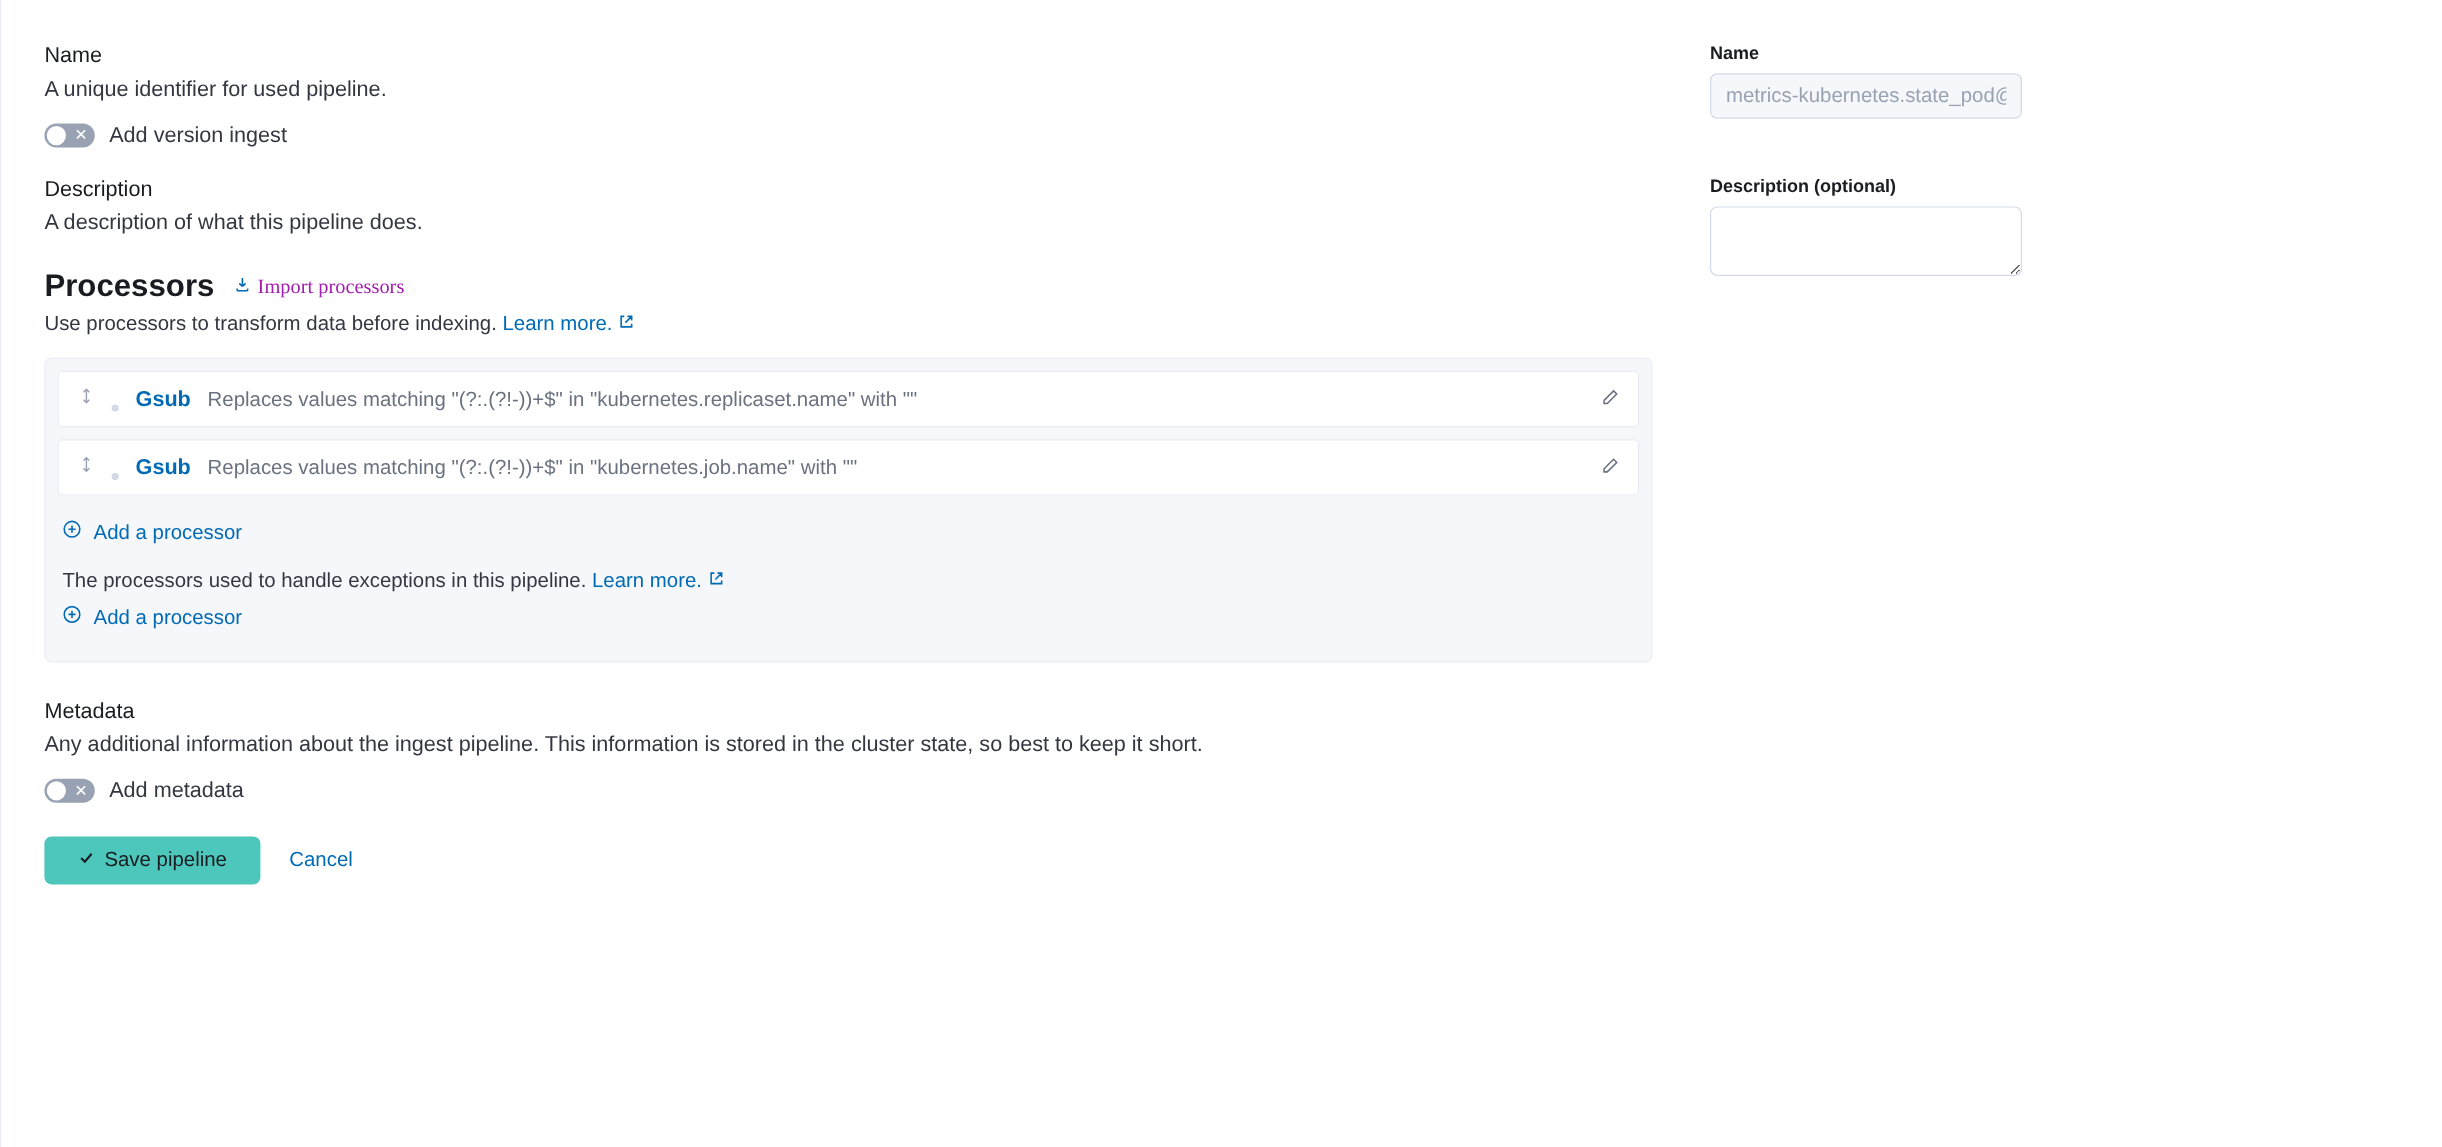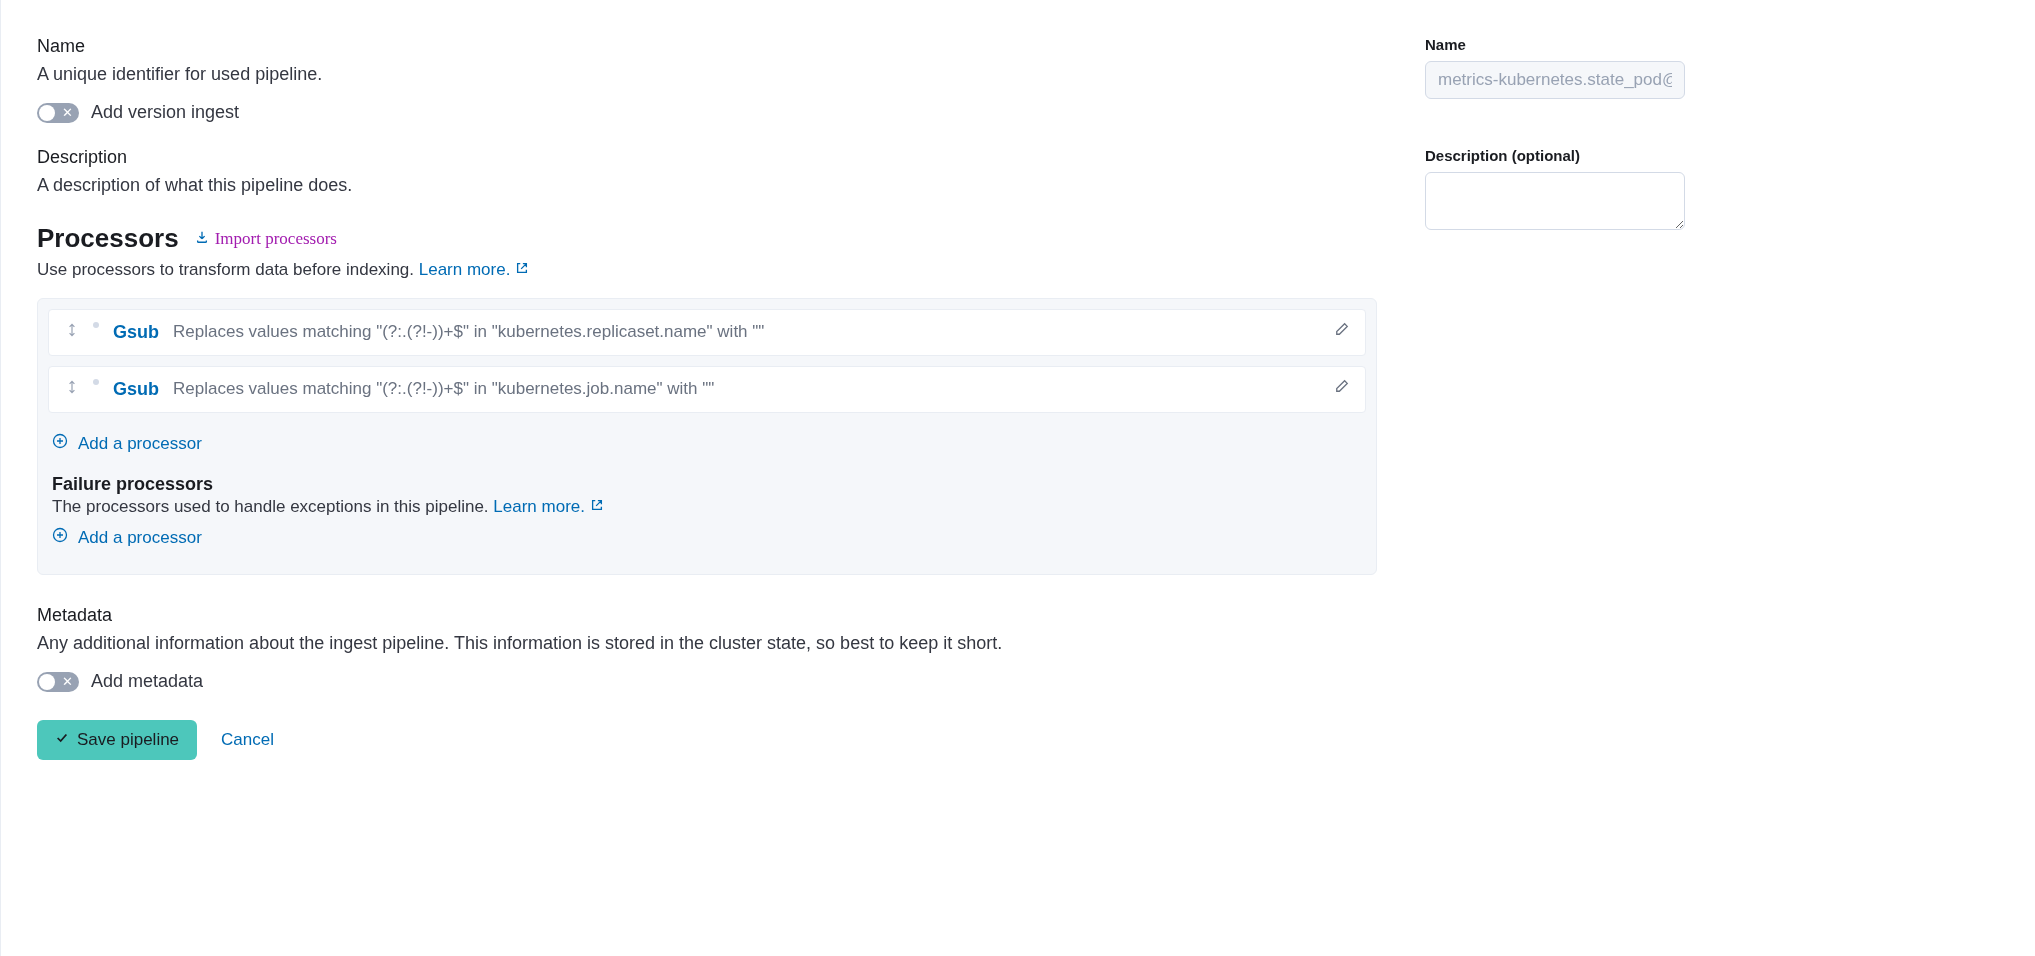--- a/index.html
+++ b/index.html
@@ -129,21 +129,21 @@
       border: 1px solid #e9edf3;
       border-radius: 6px;
       margin-top: 18px;
       padding: 10px 10px 16px 10px;
     }
     .processor-row {
       background: #fff;
       border: 1px solid #e9edf3;
       border-radius: 4px;
       display: flex;
-      align-items: flex-start;
+      align-items: flex-end;
       gap: 14px;
       padding: 12px 16px;
       margin-bottom: 10px;
     }
     .drag-handle svg { width: 14px; height: 16px; color: #98a2b3; }
     .dot {
       width: 6px; height: 6px; border-radius: 50%; background: #d3dae6;
     }
     .proc-name {
       color: #006bb4;
@@ -180,21 +180,21 @@
     .actions-row {
       display: flex;
       align-items: center;
       gap: 24px;
       margin-top: 28px;
     }
     .btn-primary {
       background: #4dc7bb;
       border: none;
       border-radius: 6px;
-      padding: 10px 18px;
+      padding: 10px 28px;
       font-size: 17px;
       color: #1a1c21;
       display: inline-flex;
       align-items: center;
       gap: 8px;
       cursor: pointer;
     }
     .btn-primary svg { width: 14px; height: 14px; }
     .btn-link {
       background: none;
@@ -274,21 +274,20 @@
 
         <div class="add-link">
           <span class="plus-circle"><svg viewBox="0 0 16 16" fill="none" stroke="#006bb4" stroke-width="1.3">
                 <circle cx="8" cy="8" r="6.5"></circle>
                 <path d="M8 5v6M5 8h6"></path>
               </svg></span>
           <span>Add a processor</span>
         </div>
 
         <div class="failure-block">
-          <div class="failure-title">Failure processors</div>
           <div class="failure-sub">
             <span>The processors used to handle exceptions in this pipeline. </span><span class="link"><span>Learn more.</span> <span class="ext-icon"><svg viewBox="0 0 16 16" fill="none" stroke="#006bb4" stroke-width="1.5">
                     <path d="M6 3H3v10h10v-3M9 3h4v4M13 3 7 9"></path>
                   </svg></span></span>
           </div>
         </div>
 
         <div class="add-link">
           <span class="plus-circle"><svg viewBox="0 0 16 16" fill="none" stroke="#006bb4" stroke-width="1.3">
                 <circle cx="8" cy="8" r="6.5"></circle>

